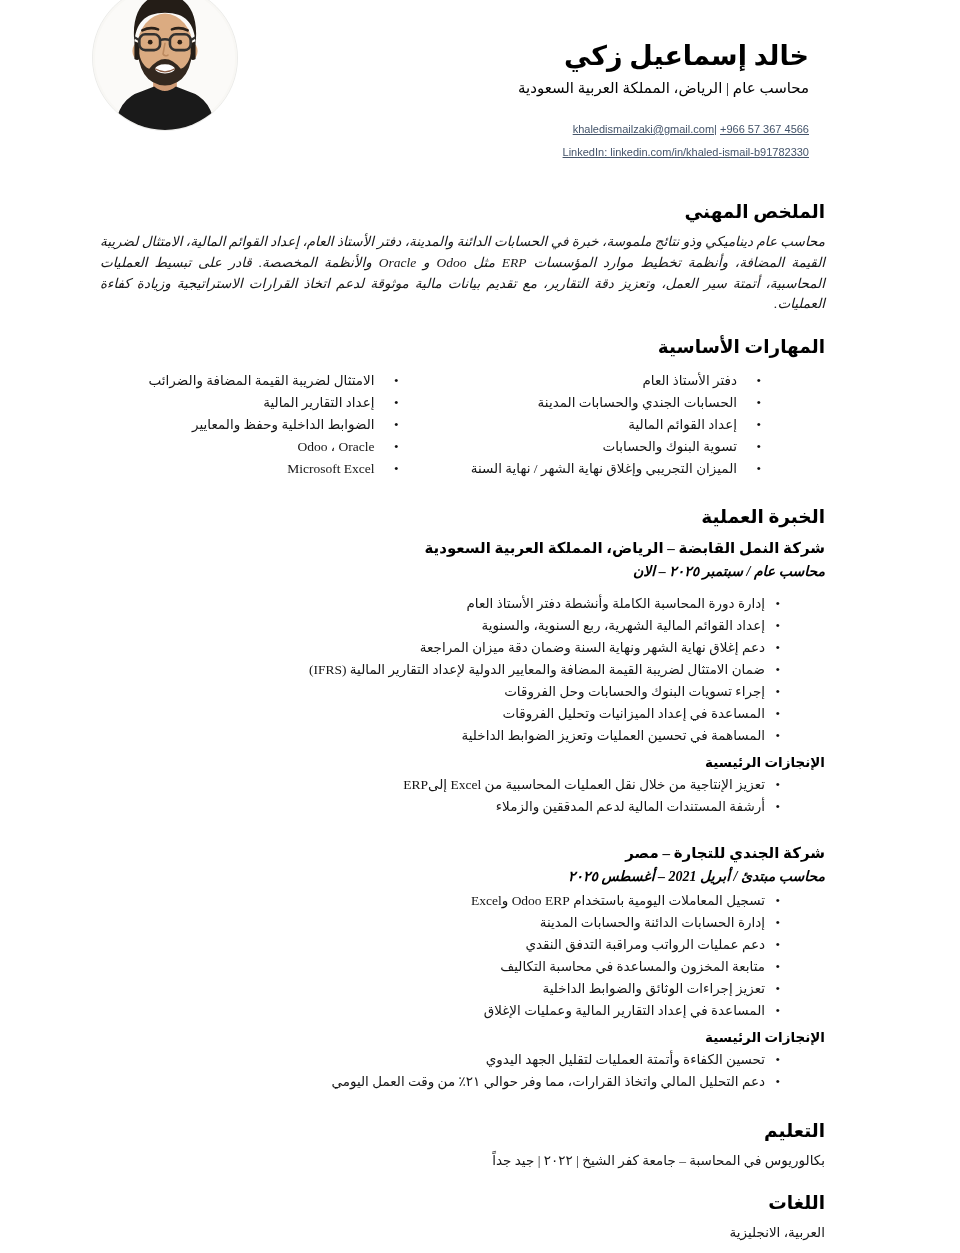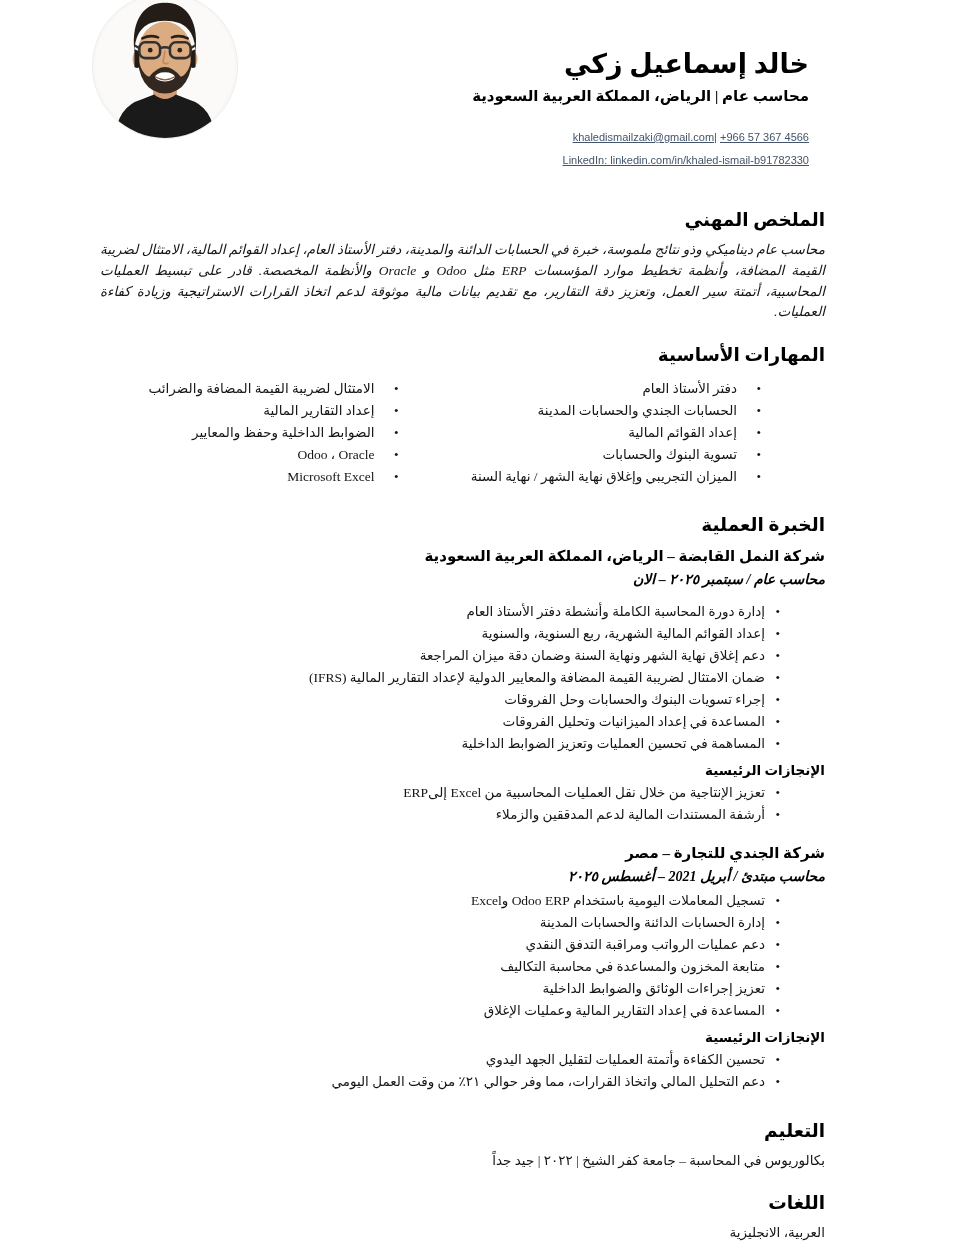--- a/index.html
+++ b/index.html
@@ -2,33 +2,33 @@
 <html dir="rtl" lang="ar"><head>
 <meta charset="utf-8">
 <style>
   * { margin:0; padding:0; box-sizing:border-box; }
   html,body { background:#ffffff; }
   body {
     width:960px; height:1253px; overflow:hidden;
     font-family:"Liberation Serif","DejaVu Sans",serif;
     color:#151515; direction:rtl;
   }
-  .page { position:relative; width:960px; height:882px; padding:8px 135px 0 100px; }
+  .page { position:relative; width:960px; height:882px; padding:0 135px 0 100px; }
 
   
   .header { position:relative; min-height:190px; padding-top:40px; }
   .avatar {
     position:absolute; top:-15px; left:-8px; 
     width:146px; height:146px; border-radius:50%;
     border:1px solid #ececea; overflow:hidden; background:#f7f6f3;
   }
   .avatar svg { display:block; width:100%; height:100%; }
   .header-text { text-align:right; padding-right:16px; }
   .name { font-size:27px; font-weight:700; line-height:32px; color:#000; }
-  .subtitle { font-size:15px; font-weight:700; margin-top:7px; color:#000; }
+  .subtitle { font-size:15px; font-weight:400; margin-top:7px; color:#000; }
   .contact {
     margin-top:21px;
     font-family:"Liberation Sans","DejaVu Sans",sans-serif;
     font-size:11px; line-height:23px; color:#44546A;
   }
   .contact-line { direction:ltr; text-align:right; }
   .contact a { color:#44546A; text-decoration:underline; cursor:pointer; }
   .contact .sep { text-decoration:none; }
 
   
@@ -47,21 +47,21 @@
   ul.blist li::before { content:"•"; position:absolute; top:0; font-size:13px; color:#111; }
 
   
   .skills-cols { display:flex; margin-top:10px; }
   .skills-col { width:50%; }
   .skills-col li { padding-right:88px; line-height:22.6px; }
   .skills-col li::before { right:64px; }
 
   
   .job { margin-top:8px; }
-  .job + .job { margin-top:17px; }
+  .job + .job { margin-top:25px; }
   .company { font-size:15px; font-weight:700; line-height:21px; color:#000; }
   .role-date { font-size:14px; font-weight:700; font-style:italic; line-height:21px; margin-top:2px; color:#000; }
   .job-list { margin-top:11px; }
   .job-list li { padding-right:60px; }
   .job-list li::before { right:45px; }
   .ach-heading { font-size:13.5px; font-weight:700; line-height:19px; margin-top:6px; color:#000; }
   .ach-list { margin-top:2px; }
 
   .plain-line { font-size:13.5px; line-height:21px; margin-top:6px; }
 </style>

